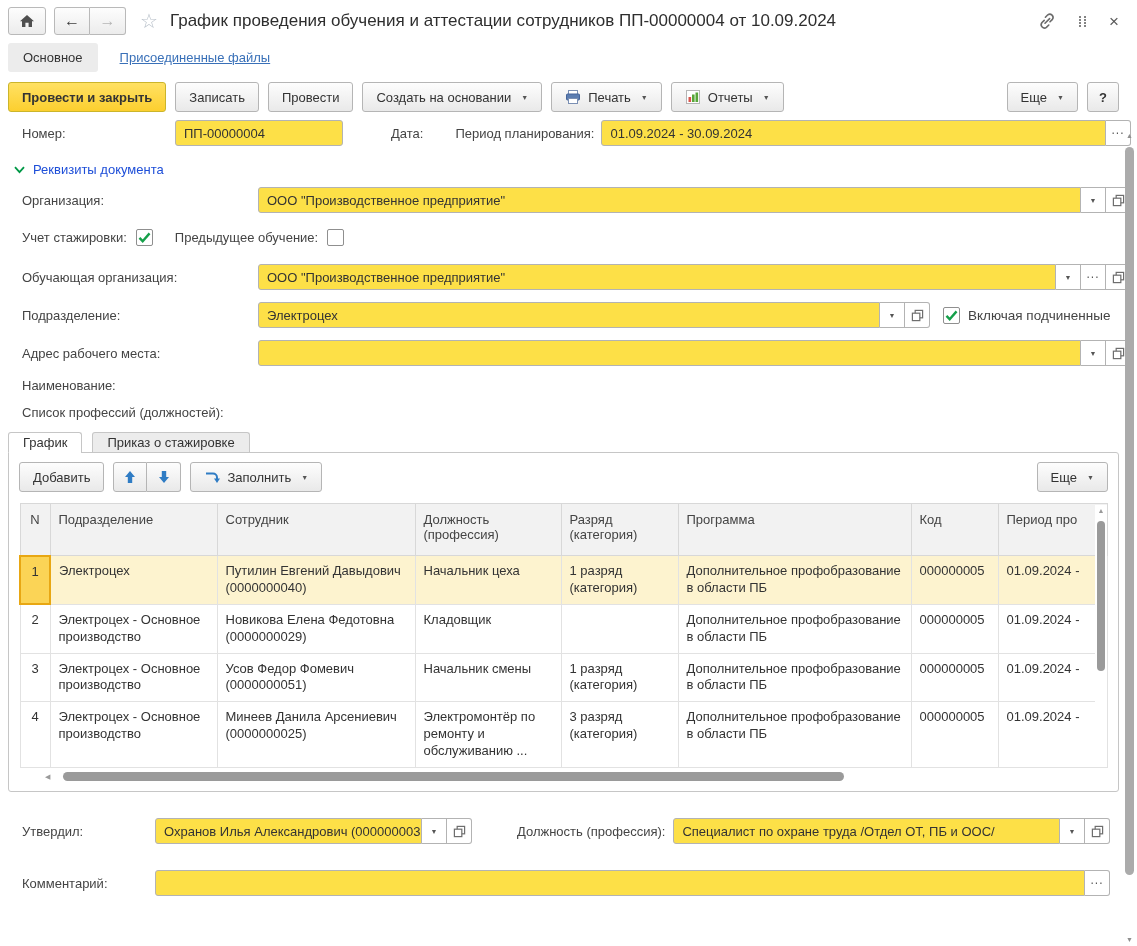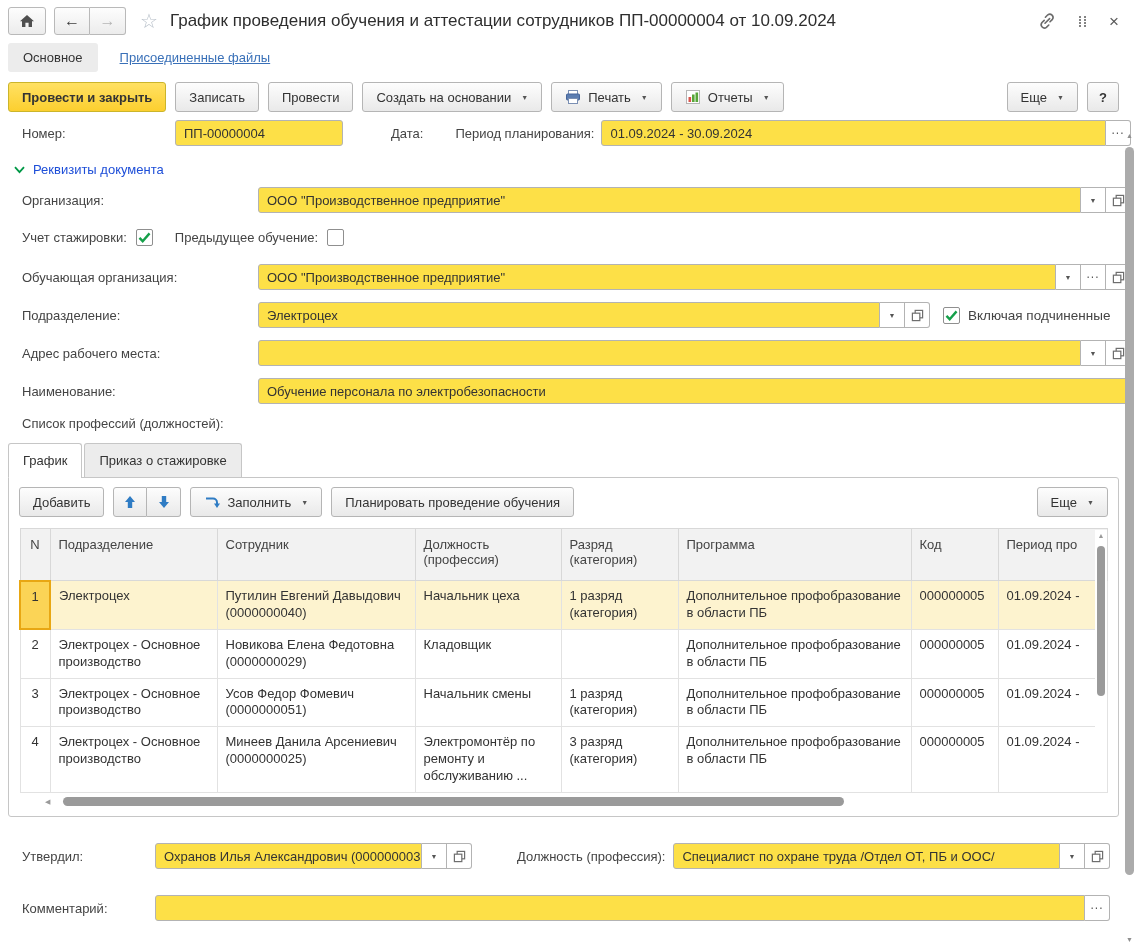--- a/index.html
+++ b/index.html
@@ -70,22 +70,22 @@
   .seg.dots { font-size:12px; letter-spacing:1px; color:#555; padding-bottom:6px; }
   .group-hdr { display:flex; align-items:center; gap:8px; padding:4px 0 10px 14px; color:#1d4ed8; cursor:pointer; }
   .cb {
     width:17px; height:17px; border:1px solid #8f8f8f; border-radius:2px; background:#fff;
     display:inline-flex; align-items:center; justify-content:center; cursor:pointer; flex:none;
   }
   .cbrow { display:flex; align-items:center; padding:0 6px 2px 22px; margin:16px 0 16px; }
   
   .gridtabs { display:flex; margin:4px 18px 0 8px; position:relative; z-index:2; }
   .gtab {
-    padding:9px 14px; border:1px solid #c6c6c6; border-bottom:none;
-    background:#ececec; border-radius:3px 3px 0 0; margin-right:2px; cursor:pointer; color:#333;
+    padding:2px 14px; border:1px solid #c6c6c6; border-bottom:none;
+    background:#ececec; border-radius:3px 3px 0 0; margin-right:10px; cursor:pointer; color:#333;
   }
   .gtab.active { background:#fff; position:relative; }
   .gtab.active::after { content:""; position:absolute; left:0; right:0; bottom:-1px; height:2px; background:#fff; }
   .panel { border:1px solid #c6c6c6; border-radius:0 3px 3px 3px; margin:0 18px 0 8px; background:#fff; }
   .panel-toolbar { display:flex; align-items:center; gap:9px; padding:9px 10px; }
   .updown { display:inline-flex; }
   .updown .btn { width:34px; justify-content:center; border-radius:0; padding:0; }
   .updown .btn:first-child { border-radius:3px 0 0 3px; }
   .updown .btn:last-child { border-radius:0 3px 3px 0; border-left:none; }
   
@@ -298,21 +298,20 @@
         <svg width="13" height="13" viewBox="0 0 14 14" fill="none" stroke="#6e6e6e" stroke-width="1.3">
             <rect x="4.5" y="1.5" width="8" height="8"></rect>
             <rect x="1.5" y="4.5" width="8" height="8" fill="#fff"></rect>
           </svg>
       </div>
     </div>
   </div>
 
   <div class="fieldrow">
     <span class="lbl lbl-req">Наименование:</span>
-    <div class="field" style="flex:1;">Обучение персонала по электробезопасности</div>
   </div>
 
   <div class="fieldrow">
     <span class="lbl lbl-req">Список профессий (должностей):</span>
   </div>
 
   <div class="gridtabs">
     <div class="gtab active">График</div>
     <div class="gtab">Приказ о стажировке</div>
   </div>
@@ -333,21 +332,20 @@
         </button>
       </span>
       <button class="btn">
         <svg width="16" height="15" viewBox="0 0 16 15">
           <path d="M2 3.5 H9 a4 4 0 0 1 4 4 v1.5" fill="none" stroke="#2f7cc4" stroke-width="2"></path>
           <path d="M10 8.5 L13 13 L16 8.5 Z" fill="#2f7cc4"></path>
         </svg>
         <span>Заполнить</span>
         <span class="caret">▼</span>
       </button>
-      <button class="btn">Планировать проведение обучения</button>
       <span class="spacer"></span>
       <button class="btn">
         <span>Еще</span>
         <span class="caret">▼</span>
       </button>
     </div>
 
     <div class="table-wrap">
       <table class="grid">
         <colgroup>

